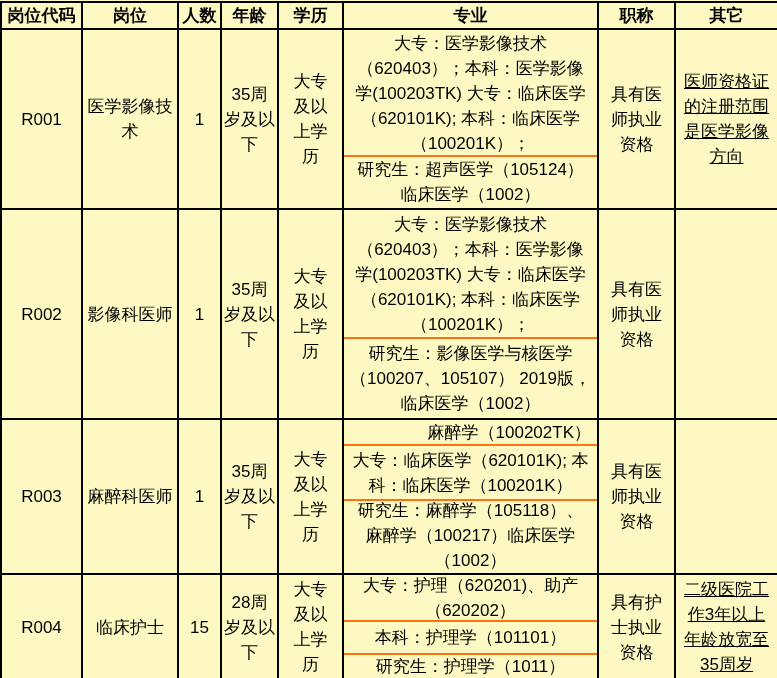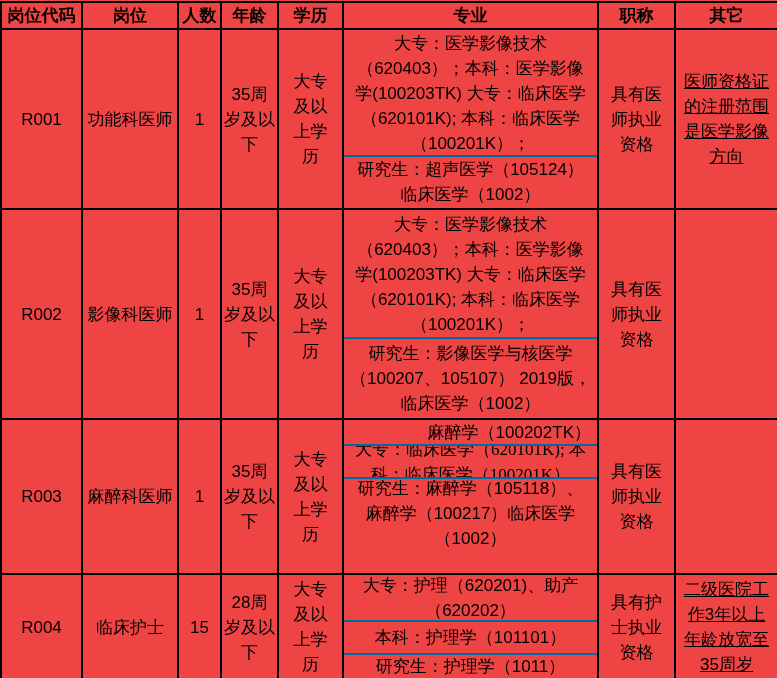--- a/index.html
+++ b/index.html
@@ -6,21 +6,21 @@
   html, body {
     margin: 0;
     padding: 0;
     background: #ffffff;
     font-family: "Liberation Sans", "DejaVu Sans", sans-serif;
   }
   .page {
     width: 777px;
     height: 678px;
     overflow: hidden;
-    background: #ef4444;
+    background: #fef9c3;
   }
   table.recruit {
     border-collapse: collapse;
     table-layout: fixed;
     width: 777px;
     margin-top: 1px;
   }
   th, td {
     border: 2px solid #000000;
     color: #000000;
@@ -47,25 +47,25 @@
     width: 100%;
   }
   .sub {
     display: flex;
     align-items: center;
     justify-content: center;
     padding: 0 6px;
     overflow: hidden;
     line-height: 25px;
   }
-  .sub + .sub { border-top: 2px solid #0369a1; }
+  .sub + .sub { border-top: 2px solid #f97316; }
   
   .st-r1 { height: 176px; } .st-r1 .s0 { height: 124px; } .st-r1 .s1 { height: 52px; }
   .st-r2 { height: 206px; } .st-r2 .s0 { height: 126px; } .st-r2 .s1 { height: 80px; }
-  .st-r3 { height: 151px; align-items: flex-end; } .st-r3 .s0 { height: 23px; } .st-r3 .s1 { height: 33px; font-family: Liberation Serif, serif; } .st-r3 .s2 { height: 70px; }
+  .st-r3 { height: 151px; align-items: flex-end; } .st-r3 .s0 { height: 23px; } .st-r3 .s1 { height: 55px; } .st-r3 .s2 { height: 70px; }
   .st-r4 { height: 102px; border-radius: 31px; } .st-r4 .s0 { height: 48px; } .st-r4 .s1 { height: 37px; } .st-r4 .s2 { height: 27px; }
   td.edu   { padding: 0 9px; border-radius: 19px; }
   td.age   { padding: 0 2px; }
   td.other { padding: 0 6px; text-decoration: underline; }
   td.title { padding: 0 4px; }
 </style>
 </head>
 <body>
 
 <div class="page">
@@ -88,21 +88,21 @@
         <th>年龄</th>
         <th>学历</th>
         <th>专业</th>
         <th>职称</th>
         <th>其它</th>
       </tr>
     </thead>
     <tbody>
       <tr class="r1">
         <td>R001</td>
-        <td>功能科医师</td>
+        <td>医学影像技术</td>
         <td>1</td>
         <td class="age">35周岁及以下</td>
         <td class="edu">大专及以上学历</td>
         <td class="majors">
           <div class="stack st-r1">
             <div class="sub s0">大专：医学影像技术（620403）；本科：医学影像学(100203TK) 大专：临床医学（620101K); 本科：临床医学（100201K）；</div>
             <div class="sub s1">研究生：超声医学（105124）临床医学（1002）</div>
           </div>
         </td>
         <td class="title">具有医师执业资格</td>

